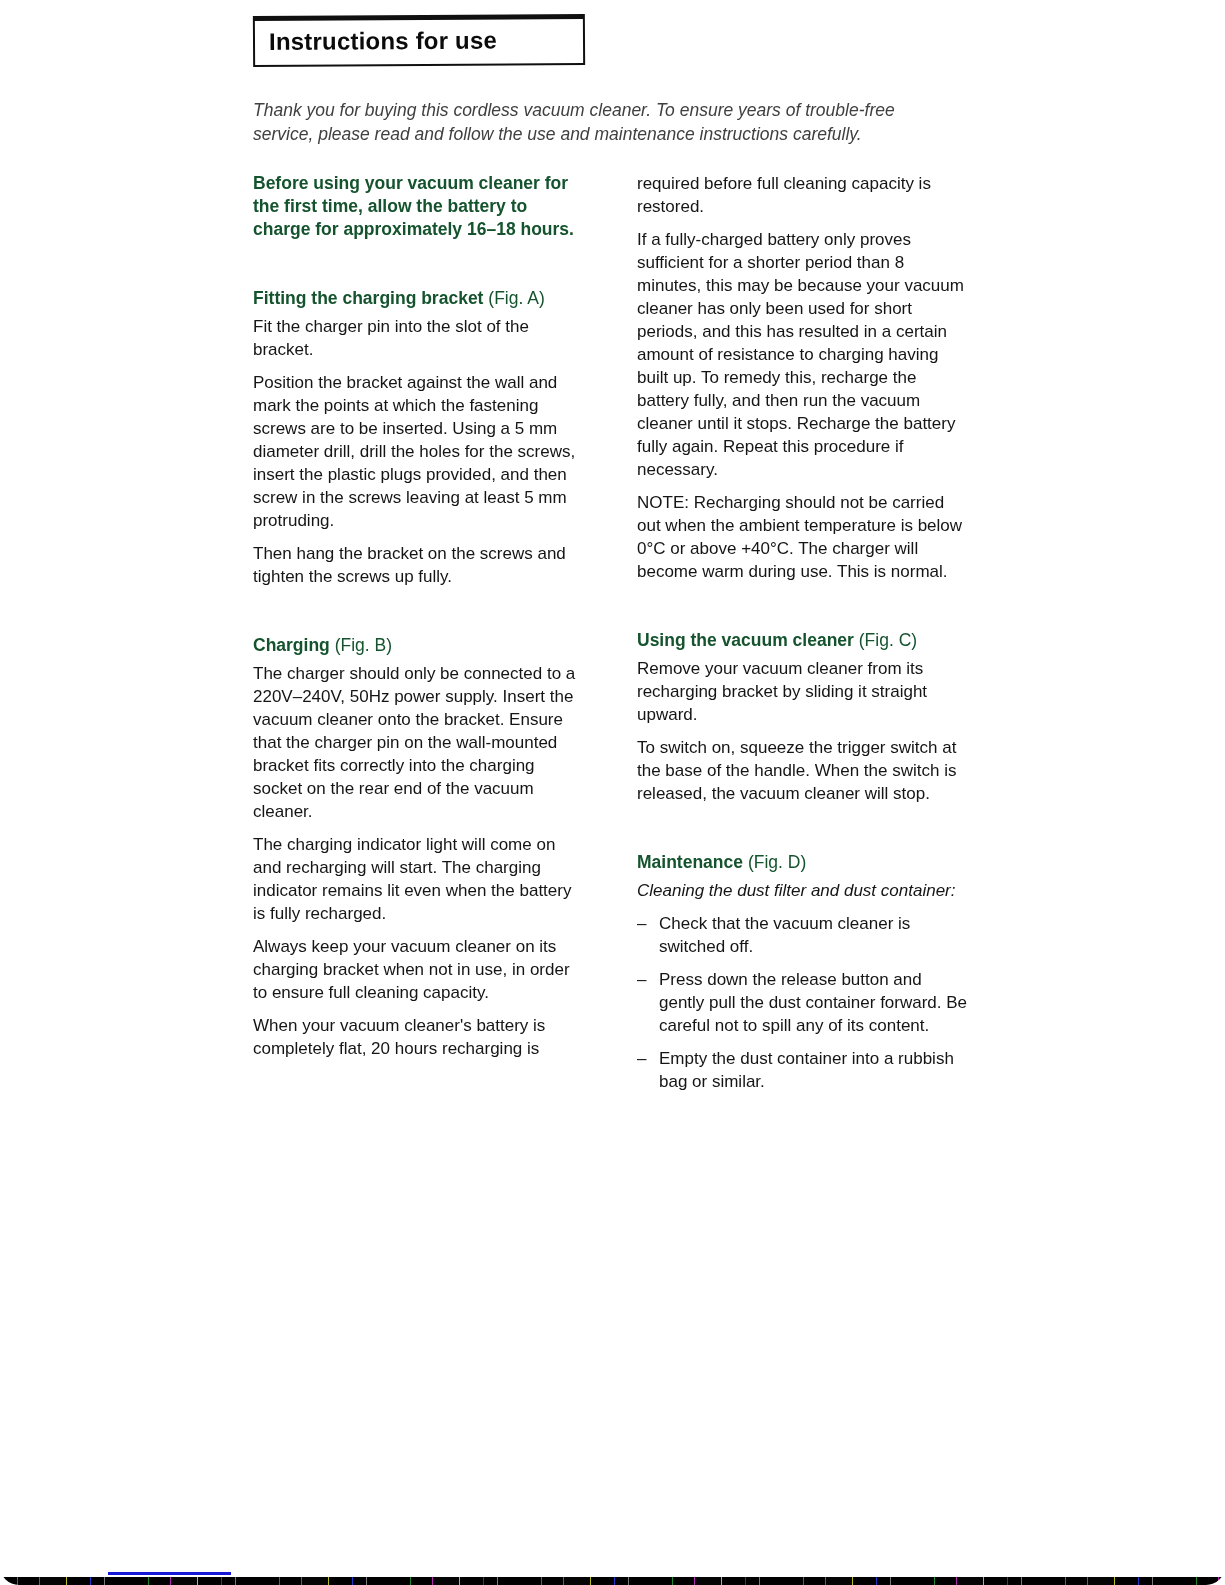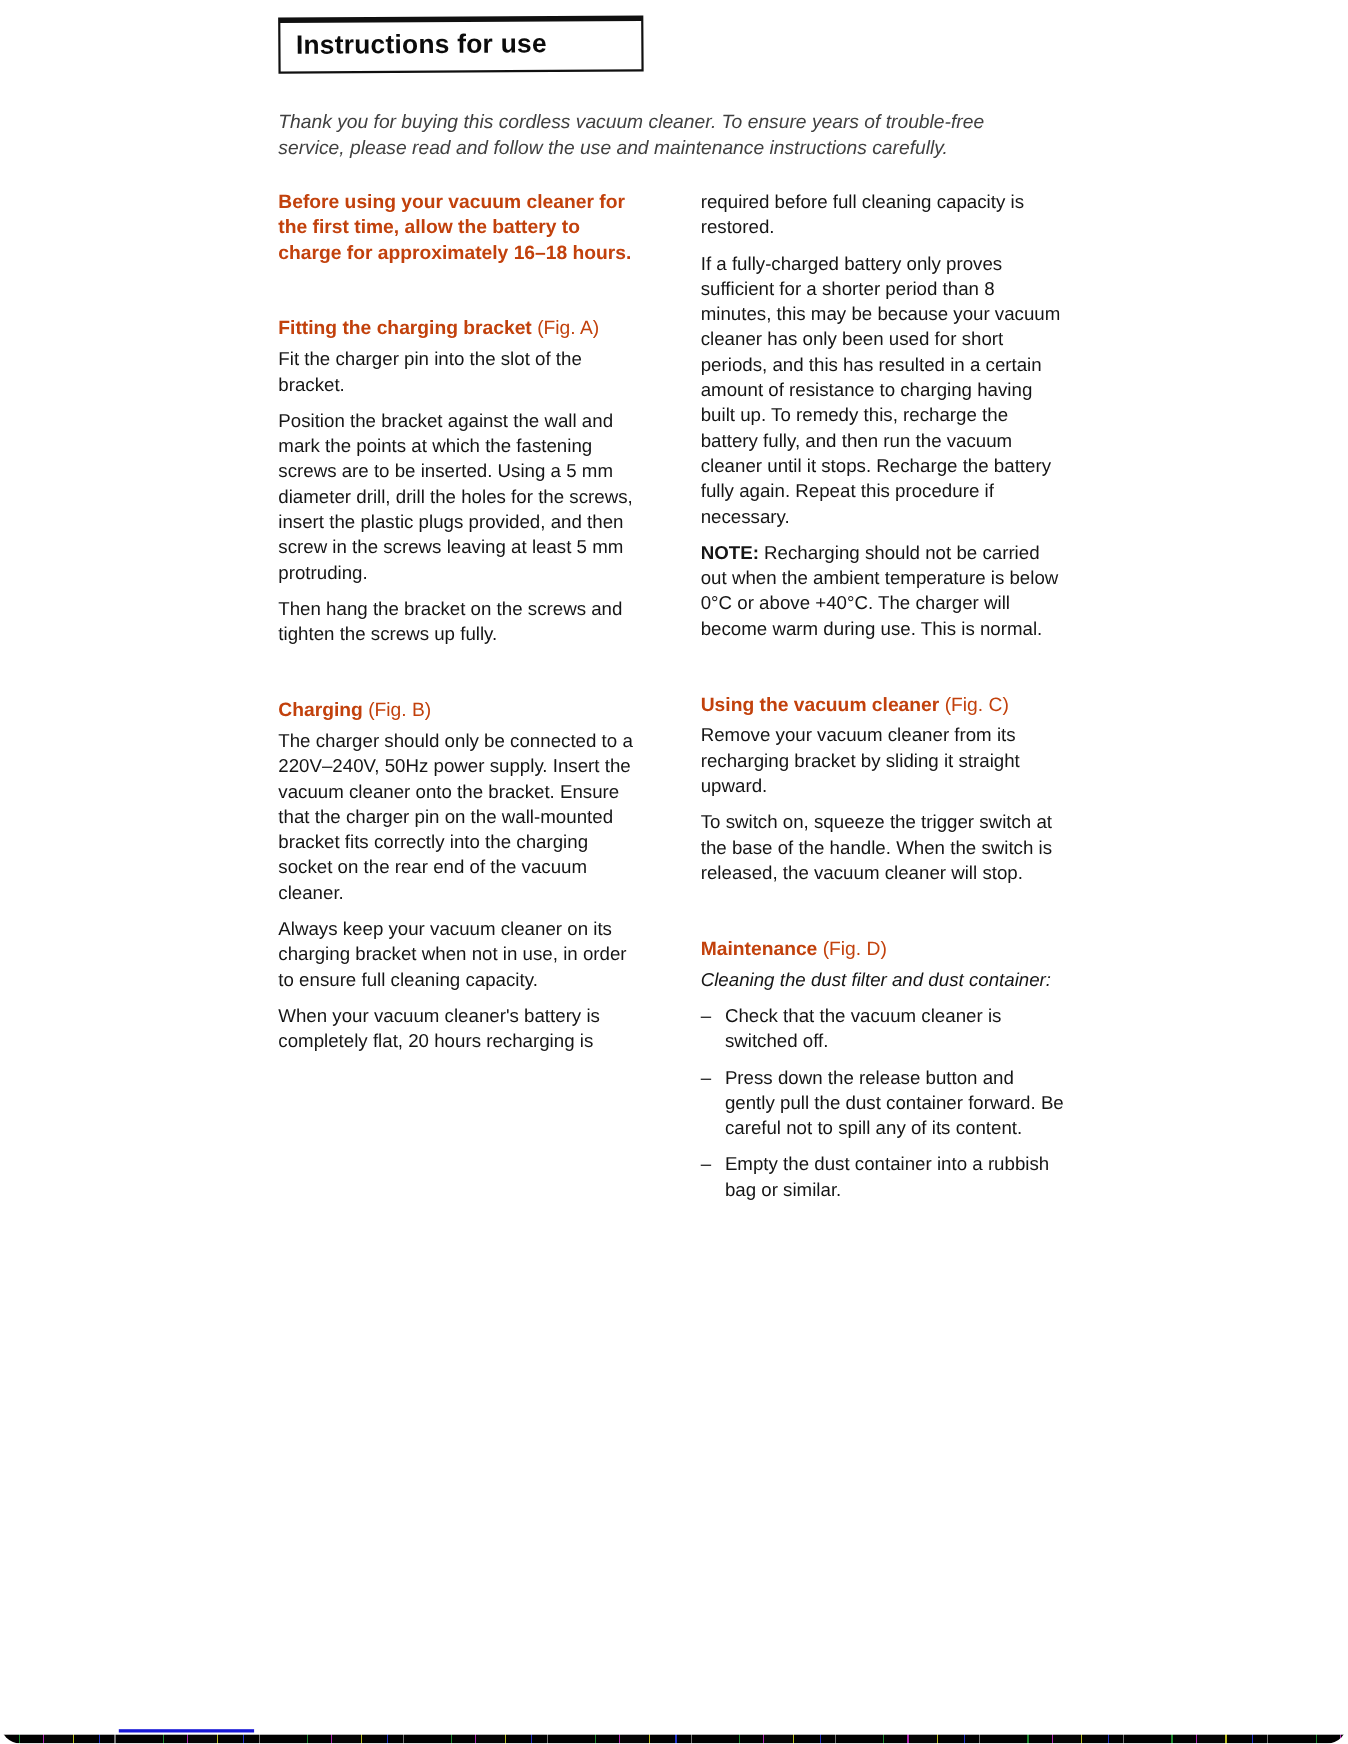--- a/index.html
+++ b/index.html
@@ -27,25 +27,25 @@
     position:absolute;left:253px;top:98px;width:705px;
     margin:0;font-style:italic;font-size:17.5px;line-height:24px;color:#404040;
   }
   .columns{
     position:absolute;left:253px;top:172px;width:716px;
     display:flex;gap:52px;
   }
   .col{width:332px;font-size:17px;line-height:23px;}
   .col p{margin:0 0 10px 0;}
   .sec h2{
-    margin:0 0 5px 0;font-size:17.5px;line-height:23px;font-weight:bold;color:#c2410c;
+    margin:0 0 5px 0;font-size:17.5px;line-height:23px;font-weight:bold;color:#14532d;
   }
   .sec h2 .fig{font-weight:normal;}
   .gap{display:block;margin-top:46px;}
-  .note-label{font-weight:bold;}
+  .note-label{font-weight:normal;}
   .subtitle{font-style:italic;}
   .bullet{display:flex;margin:0 0 10px 0;}
   .bullet .dash{width:22px;flex:0 0 22px;}
   .bullet .btxt{flex:1;}
   .blue-line{
     position:absolute;left:108px;top:1572px;width:123px;height:3px;
     background:#1717d6;
   }
   .scan-strip{
     position:absolute;left:0;top:1577px;width:1225px;height:8px;
@@ -86,20 +86,21 @@
       <section class="sec gap">
         <h2><span>Fitting the charging bracket</span> <span class="fig">(Fig. A)</span></h2>
         <p>Fit the charger pin into the slot of the bracket.</p>
         <p>Position the bracket against the wall and mark the points at which the fastening screws are to be inserted. Using a 5 mm diameter drill, drill the holes for the screws, insert the plastic plugs provided, and then screw in the screws leaving at least 5 mm protruding.</p>
         <p>Then hang the bracket on the screws and tighten the screws up fully.</p>
       </section>
 
       <section class="sec gap">
         <h2><span>Charging</span> <span class="fig">(Fig. B)</span></h2>
         <p>The charger should only be connected to a 220V–240V, 50Hz power supply. Insert the vacuum cleaner onto the bracket. Ensure that the charger pin on the wall-mounted bracket fits correctly into the charging socket on the rear end of the vacuum cleaner.</p>
+        <p>The charging indicator light will come on and recharging will start. The charging indicator remains lit even when the battery is fully recharged.</p>
         <p>Always keep your vacuum cleaner on its charging bracket when not in use, in order to ensure full cleaning capacity.</p>
         <p>When your vacuum cleaner's battery is completely flat, 20 hours recharging is</p>
       </section>
 
     </div>
 
     <div class="col">
 
       <p>required before full cleaning capacity is restored.</p>
       <p>If a fully-charged battery only proves sufficient for a shorter period than 8 minutes, this may be because your vacuum cleaner has only been used for short periods, and this has resulted in a certain amount of resistance to charging having built up. To remedy this, recharge the battery fully, and then run the vacuum cleaner until it stops. Recharge the battery fully again. Repeat this procedure if necessary.</p>

